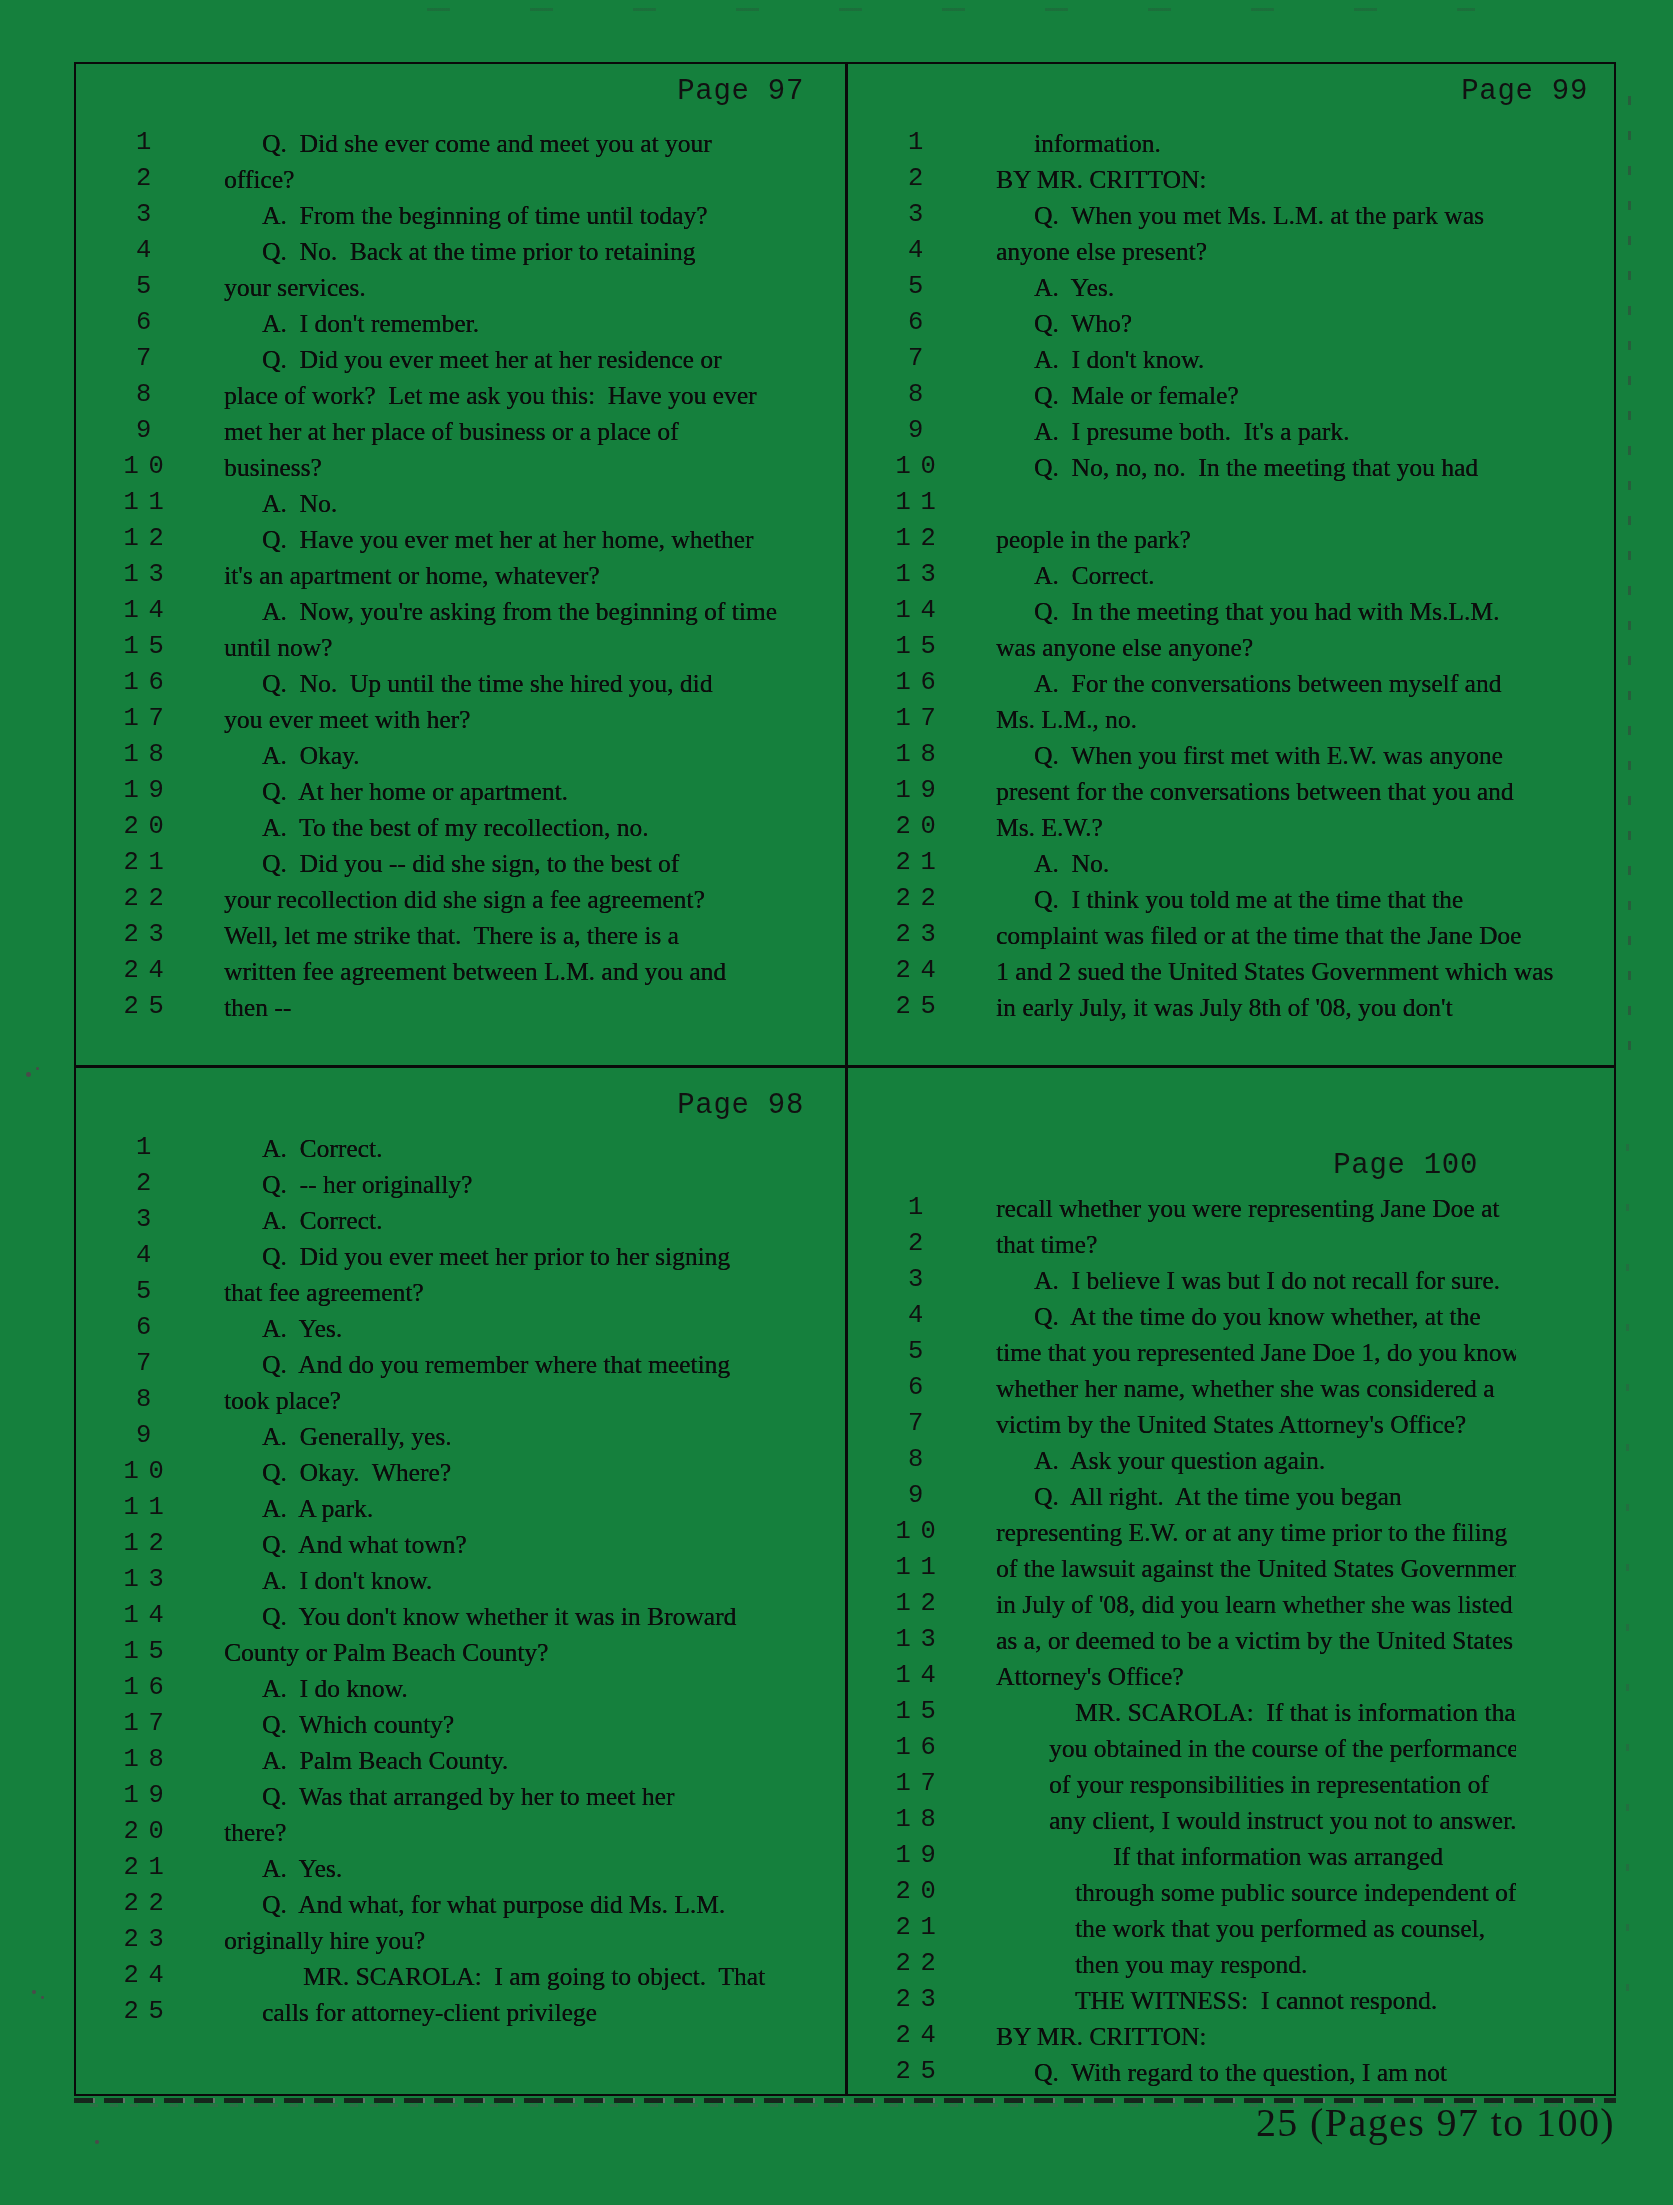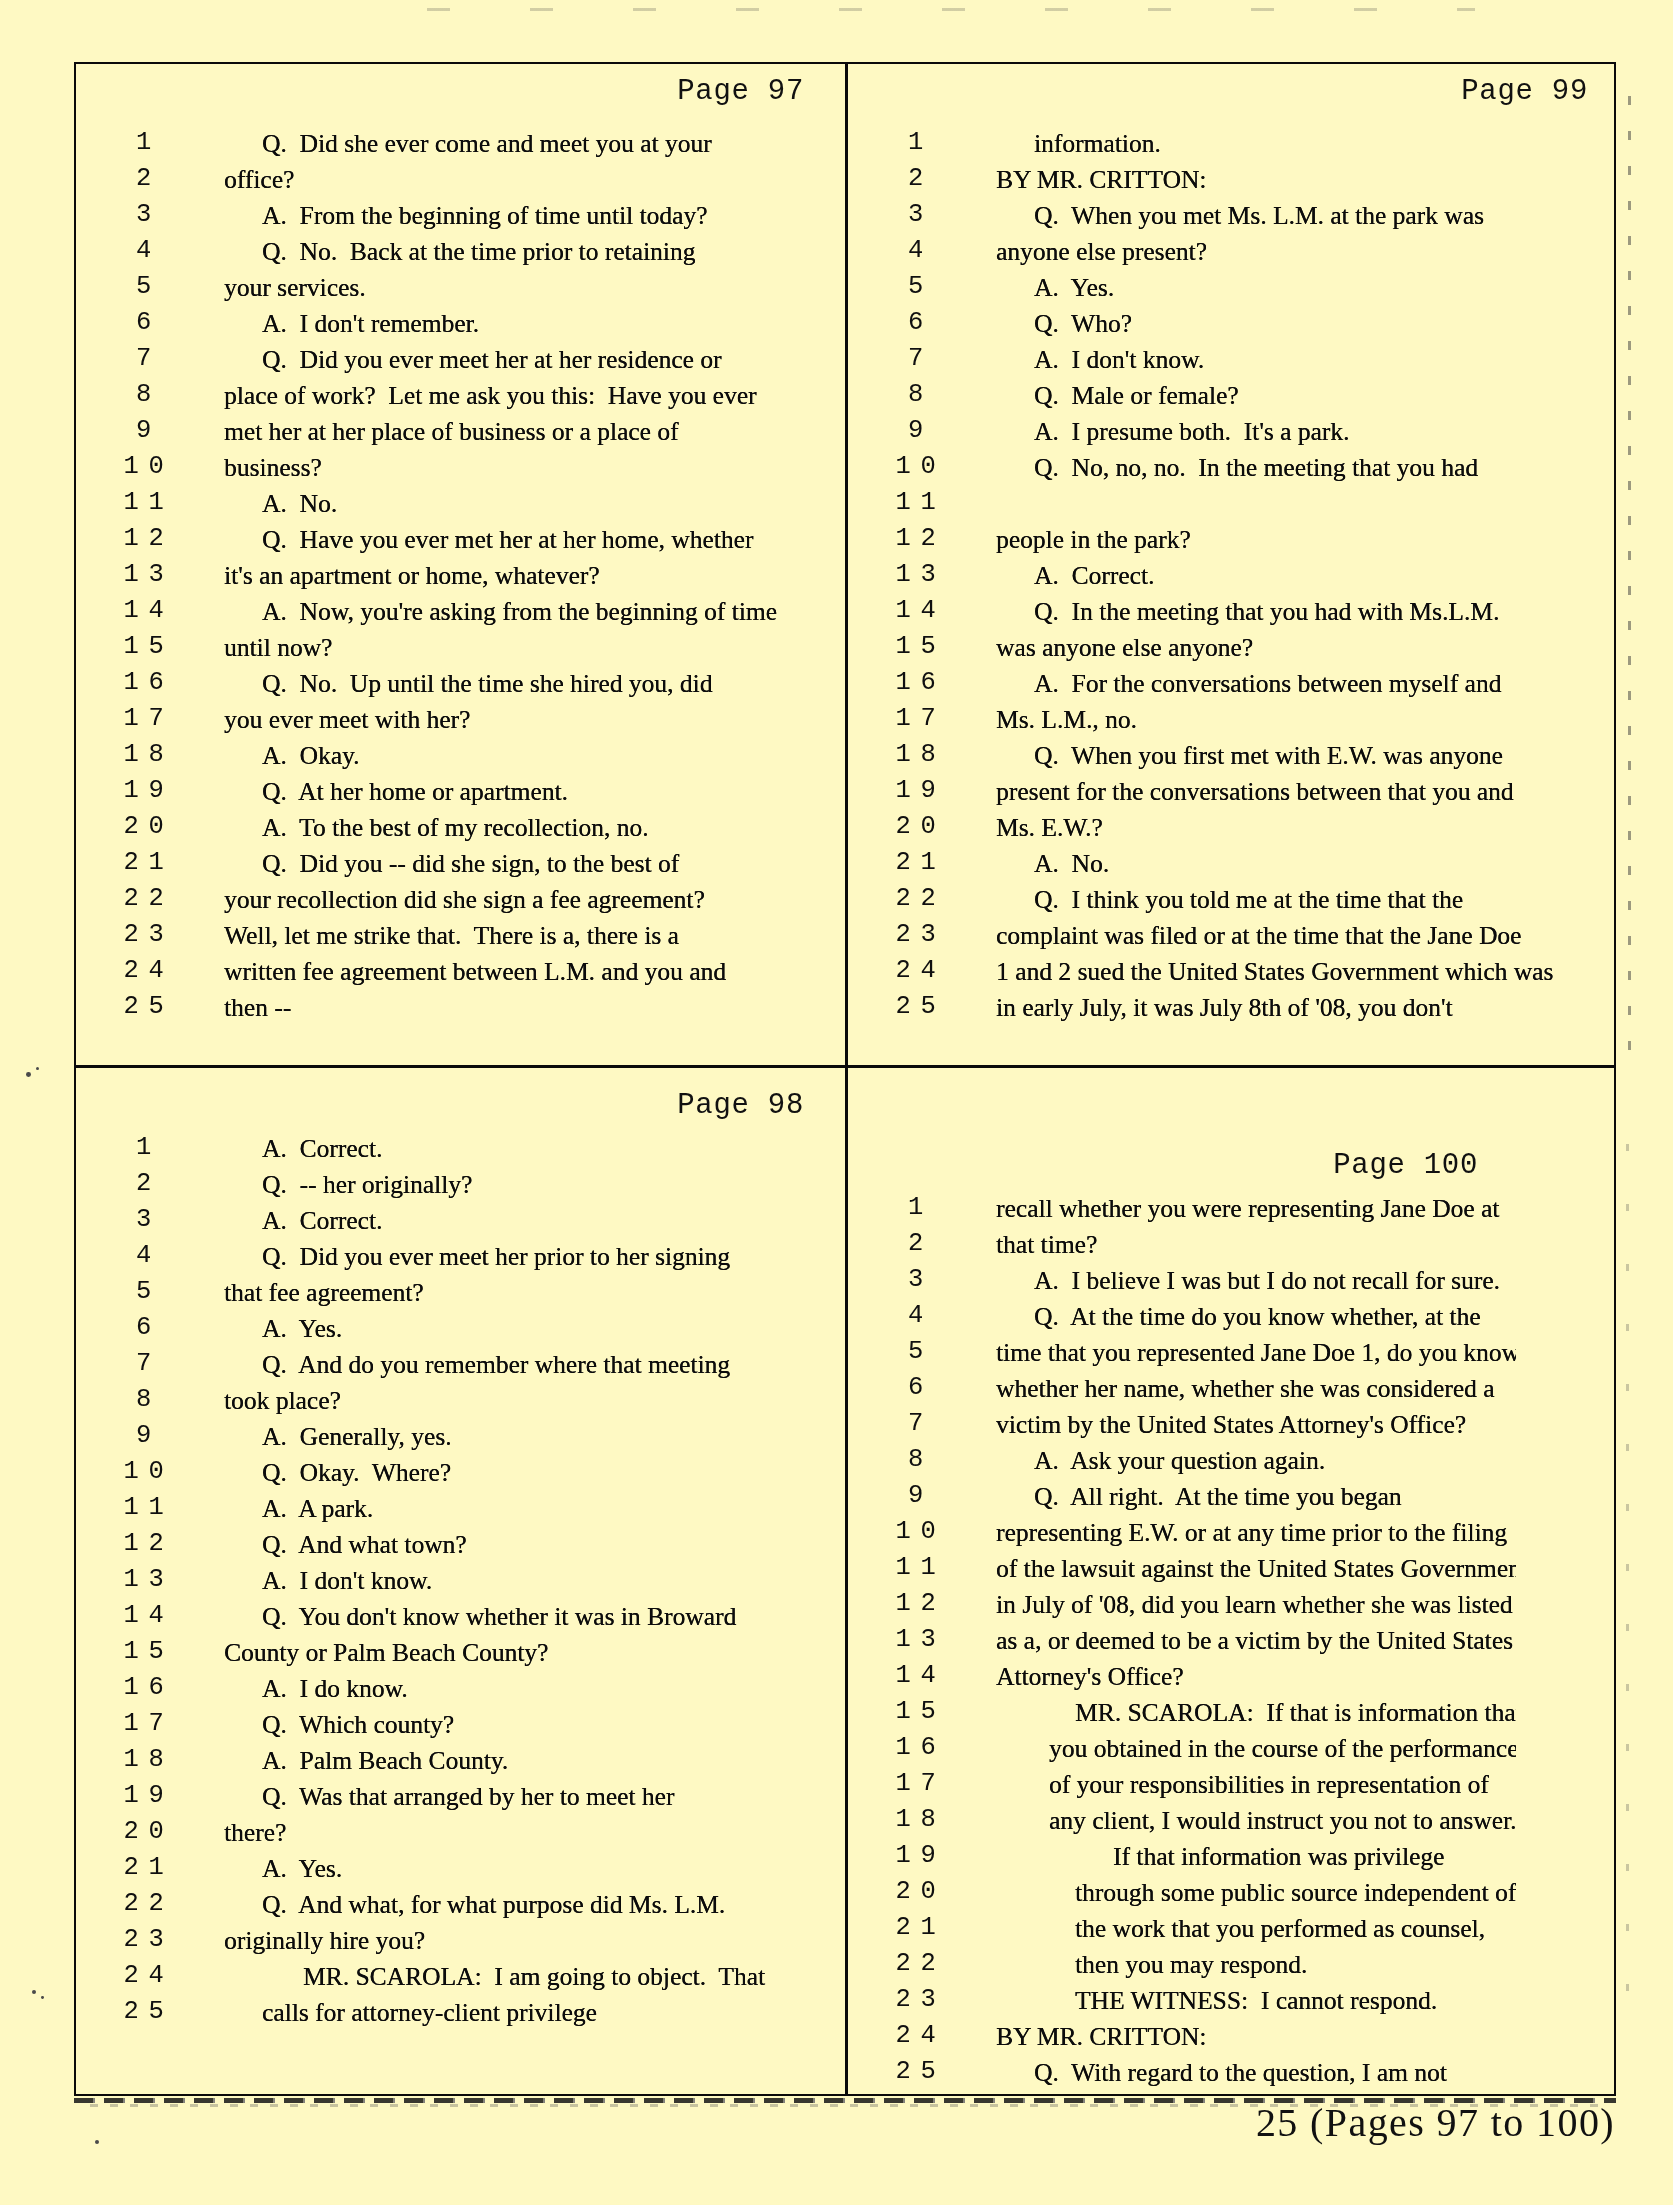--- a/index.html
+++ b/index.html
@@ -1,16 +1,16 @@
 <!DOCTYPE html>
 <html style="font-size:11px"><head>
 <meta charset="utf-8">
 <style>
   html,body{margin:0;padding:0;background:#e9e9e6;}
-  .sheet{position:relative;width:1674px;height:2205px;background:#fef9c3;overflow:hidden;
+  .sheet{position:relative;width:1674px;height:2205px;background:#15803d;overflow:hidden;
          font-family:"Liberation Serif",serif;color:#0b0b0b;}
   .outer-border{position:absolute;left:74px;top:62px;width:1542px;height:2034px;
                 box-sizing:border-box;border:2.8px solid #0a0a0a;}
   .v-divider{position:absolute;left:845px;top:62px;width:2.8px;height:2034px;background:#0a0a0a;}
   .h-divider{position:absolute;left:74px;top:1065px;width:1542px;height:2.8px;background:#0a0a0a;}
 
   .quad{position:absolute;overflow:hidden;}
   .page-header{position:absolute;font-family:"Liberation Mono",monospace;
                font-size:29px;letter-spacing:0.7px;color:#111;white-space:pre;}
   .lines{position:absolute;left:0;top:0;right:0;}
@@ -431,21 +431,21 @@
           <div class="line">
             <span class="num">17</span>
             <span class="txt ind2">of your responsibilities in representation of</span>
           </div>
           <div class="line">
             <span class="num">18</span>
             <span class="txt ind2">any client, I would instruct you not to answer.</span>
           </div>
           <div class="line">
             <span class="num">19</span>
-            <span class="txt ind4">If that information was privilege</span>
+            <span class="txt ind4">If that information was arranged</span>
           </div>
           <div class="line">
             <span class="num">20</span>
             <span class="txt ind3">through some public source independent of</span>
           </div>
           <div class="line">
             <span class="num">21</span>
             <span class="txt ind3">the work that you performed as counsel,</span>
           </div>
           <div class="line">

